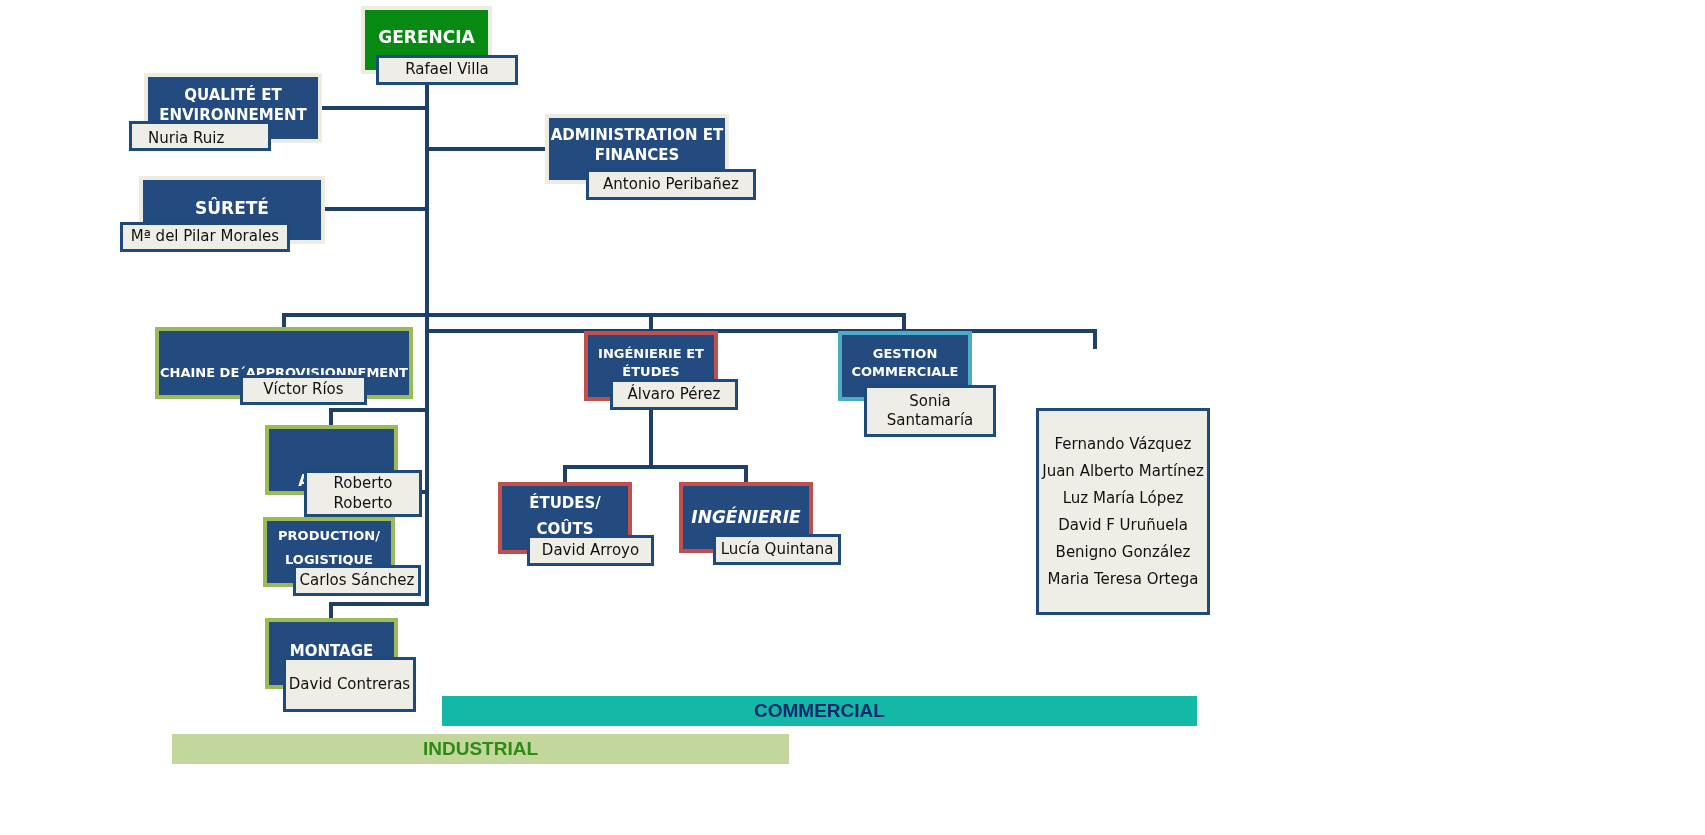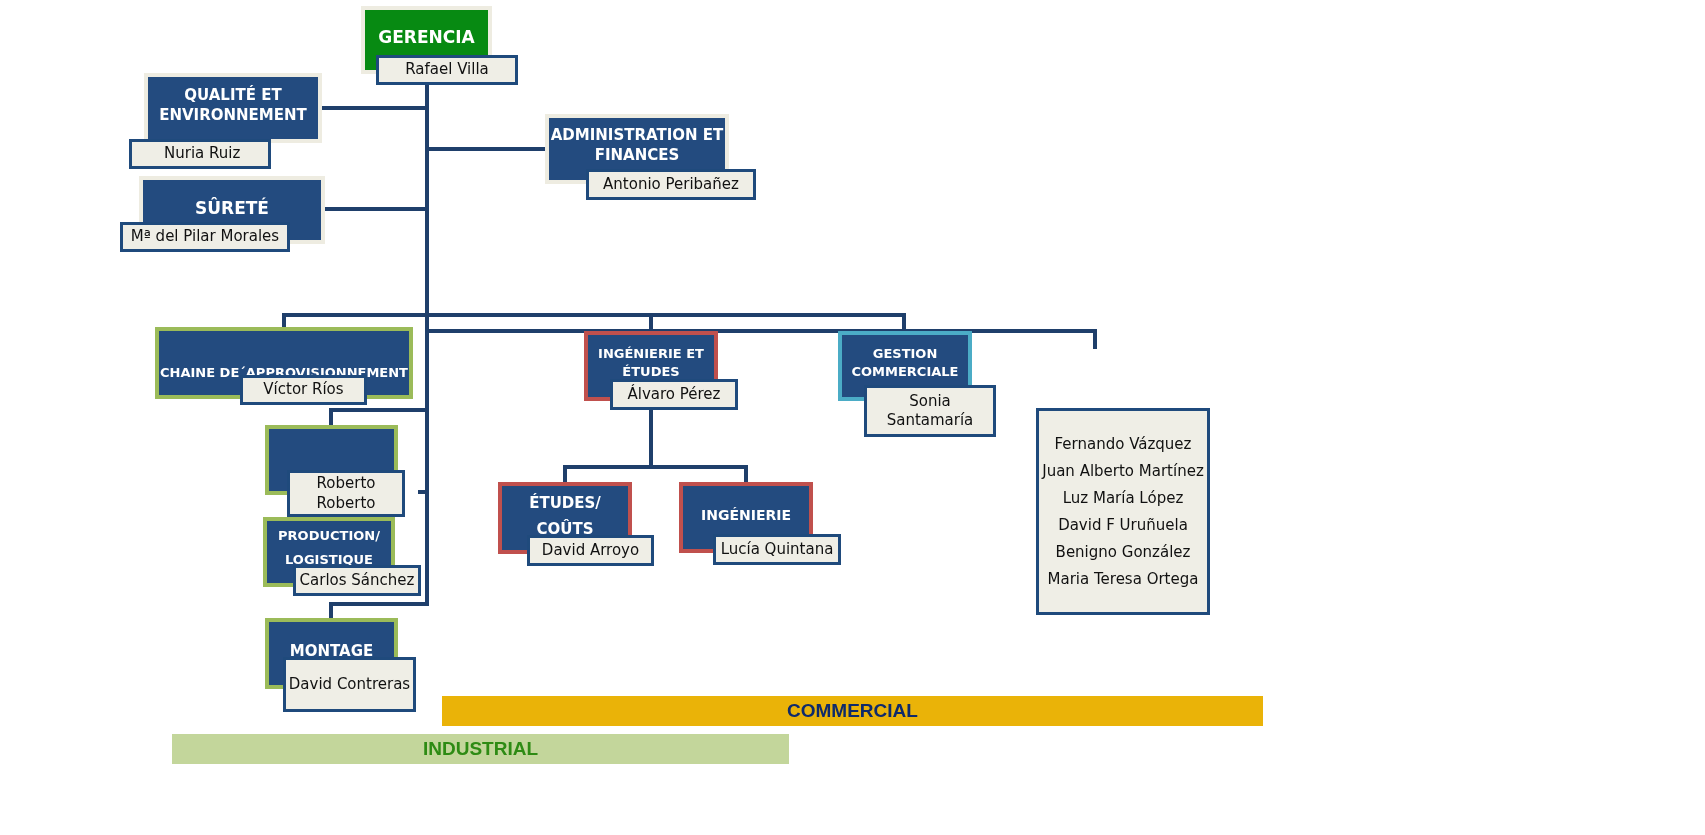--- a/index.html
+++ b/index.html
@@ -59,21 +59,21 @@
   <div class="person" style="left:376px;top:55px;width:142px;height:30px;">
     <span>Rafael Villa</span>
   </div>
 
   <div class="unit b-cream" style="left:144px;top:73px;width:178px;height:70px;font-size:15px;align-items:flex-start;padding-top:8px;">
     <div>
       <span>QUALITÉ ET</span>
       <span>ENVIRONNEMENT</span>
     </div>
   </div>
-  <div class="person" style="left:129px;top:139px;width:142px;height:30px;align-items:flex-start;padding-left:32px;">
+  <div class="person" style="left:129px;top:121px;width:142px;height:30px;align-items:flex-start;padding-left:16px;justify-content:flex-end;">
     <span>Nuria Ruiz</span>
   </div>
 
   <div class="unit b-cream" style="left:139px;top:176px;width:186px;height:68px;font-size:17px;align-items:flex-start;padding-top:17px;">
     <span>SÛRETÉ</span>
   </div>
   <div class="person" style="left:120px;top:222px;width:170px;height:30px;">
     <span>Mª del Pilar Morales</span>
   </div>
 
@@ -90,21 +90,21 @@
   <div class="unit b-green" style="left:155px;top:327px;width:258px;height:72px;font-size:13px;align-items:center;padding-top:20px;">
     <span>CHAINE DE´APPROVISIONNEMENT</span>
   </div>
   <div class="person" style="left:240px;top:375px;width:127px;height:30px;">
     <span>Víctor Ríos</span>
   </div>
 
   <div class="unit b-green" style="left:265px;top:425px;width:133px;height:70px;font-size:15px;align-items:flex-end;padding-top:17px;">
     <span>ACHATS</span>
   </div>
-  <div class="person" style="left:287px;top:470px;width:118px;height:47px;">
+  <div class="person" style="left:304px;top:470px;width:118px;height:47px;">
     <span>Roberto</span>
     <span>Roberto</span>
   </div>
 
   <div class="unit b-green" style="left:263px;top:517px;width:132px;height:70px;font-size:13px;align-items:flex-start;padding-top:3px;line-height:1.85;">
     <div>
       <span>PRODUCTION/</span>
       <span>LOGISTIQUE</span>
     </div>
   </div>
@@ -132,21 +132,21 @@
   <div class="unit b-red" style="left:498px;top:482px;width:134px;height:72px;font-size:15px;align-items:flex-start;padding-top:4px;line-height:1.75;">
     <div>
       <span>ÉTUDES/</span>
       <span>COÛTS</span>
     </div>
   </div>
   <div class="person" style="left:527px;top:535px;width:127px;height:31px;">
     <span>David Arroyo</span>
   </div>
 
-  <div class="unit b-red" style="left:679px;top:482px;width:134px;height:71px;font-size:14px;align-items:flex-start;padding-top:20px;">
+  <div class="unit b-red" style="left:679px;top:482px;width:134px;height:71px;font-size:17px;align-items:flex-start;padding-top:20px;font-style:italic;">
     <span>INGÉNIERIE</span>
   </div>
   <div class="person" style="left:713px;top:534px;width:128px;height:31px;">
     <span>Lucía Quintana</span>
   </div>
 
   <div class="unit b-cyan" style="left:838px;top:331px;width:134px;height:70px;font-size:13px;align-items:flex-start;padding-top:10px;">
     <div>
       <span>GESTION</span>
       <span>COMMERCIALE</span>
@@ -159,19 +159,19 @@
 
   <div class="plist" style="left:1036px;top:408px;width:174px;height:207px;">
     <div>Fernando Vázquez</div>
     <div>Juan Alberto Martínez</div>
     <div>Luz María López</div>
     <div>David F Uruñuela</div>
     <div>Benigno González</div>
     <div>Maria Teresa Ortega</div>
   </div>
 
-  <div class="band" style="left:442px;top:696px;width:821px;height:30px;background:#eab308;color:#0f2a6b;">
+  <div class="band" style="left:442px;top:696px;width:755px;height:30px;background:#14b8a6;color:#0f2a6b;">
     <span>COMMERCIAL</span>
   </div>
   <div class="band" style="left:172px;top:734px;width:617px;height:30px;background:#c3d69b;color:#2e8b14;">
     <span>INDUSTRIAL</span>
   </div>
 </div>
 
 </body></html>

